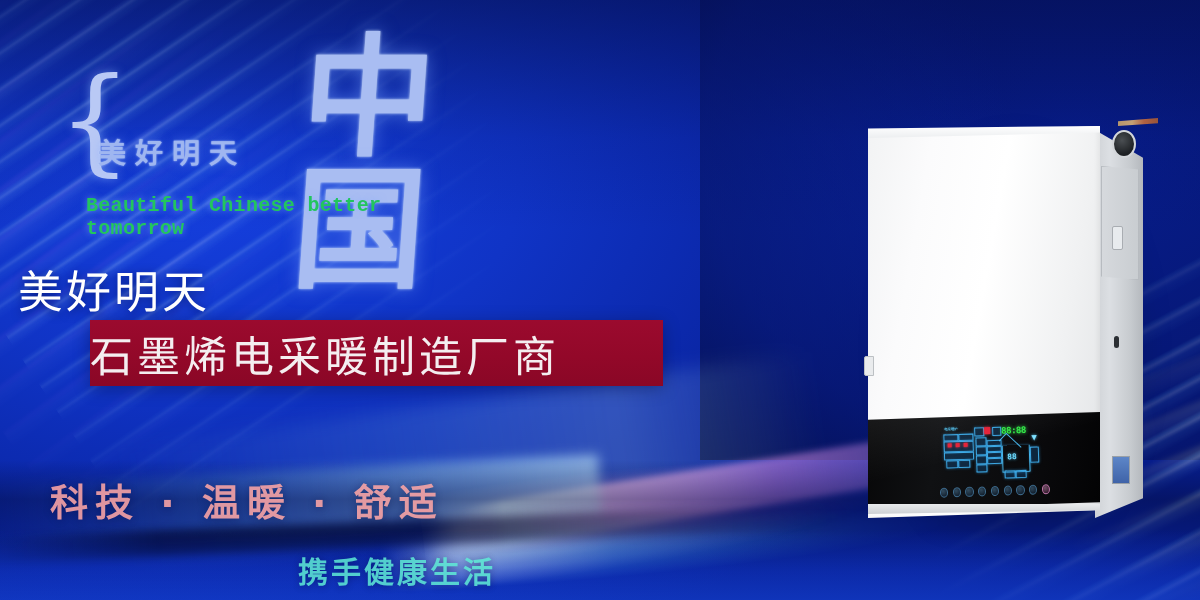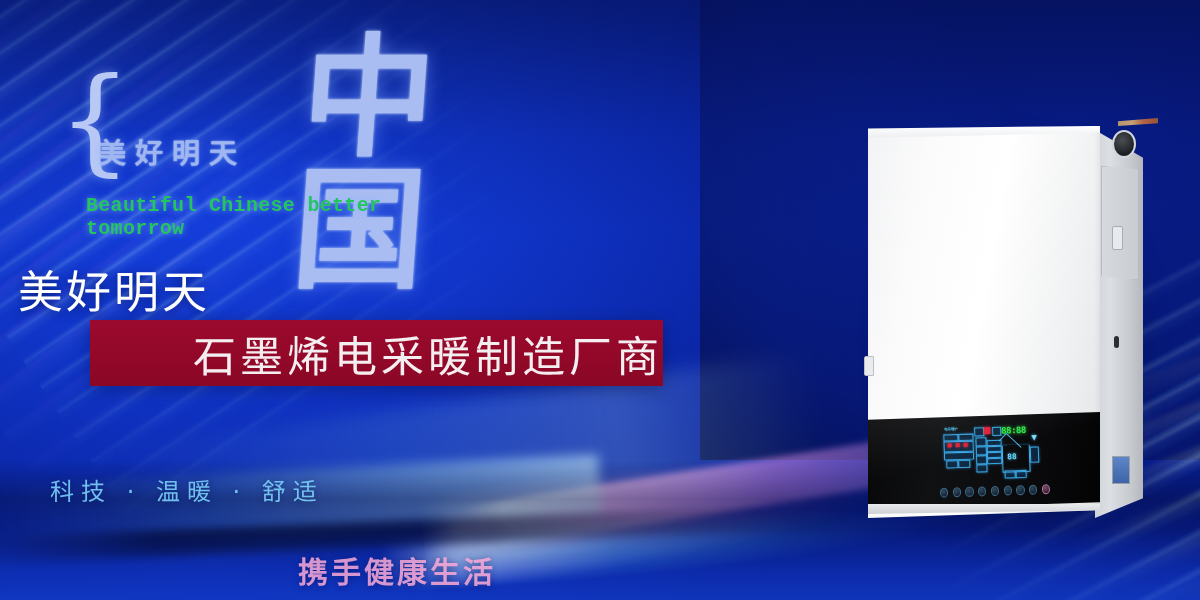--- a/index.html
+++ b/index.html
@@ -279,47 +279,47 @@
     position: relative;
     top: 4px;
     text-shadow: 0 2px 12px rgba(0,10,60,0.6);
   }
 
   
   .redbar {
     position: absolute; left: 90px; top: 320px;
     width: 573px; height: 66px;
     background: linear-gradient(180deg, #9b0a2e 0%, #930829 55%, #8a0726 100%);
-    display: flex; align-items: center; justify-content: flex-end;
+    display: flex; align-items: center; justify-content: flex-start;
     box-shadow: 0 3px 16px rgba(0,0,0,0.28);
   }
   .redbar-text {
     font-size: 43px;
     letter-spacing: 4px;
     color: #f4eef0;
     font-weight: 400;
     white-space: nowrap;
   }
 
   
   .tagline-1 {
     position: absolute; left: 50px; top: 472px;
-    font-size: 24px;
+    font-size: 38px;
     letter-spacing: 7px;
-    color: #7dd3fc;
-    font-weight: 400;
+    color: #fca5a5;
+    font-weight: 700;
     opacity: 0.88;
     text-shadow: 0 1px 8px rgba(0,10,60,0.45);
     white-space: nowrap;
   }
   .tagline-2 {
     position: absolute; left: 298px; top: 548px;
     font-size: 30px;
     letter-spacing: 3px;
-    color: #f9a8d4;
+    color: #5eead4;
     font-weight: 700;
     opacity: 0.85;
     text-shadow: 0 1px 7px rgba(0,10,60,0.5);
     white-space: nowrap;
     text-align: center;
   }
 
   
   .product { position: absolute; left: 860px; top: 104px; width: 320px; height: 430px; }
   .prod-shadow {

